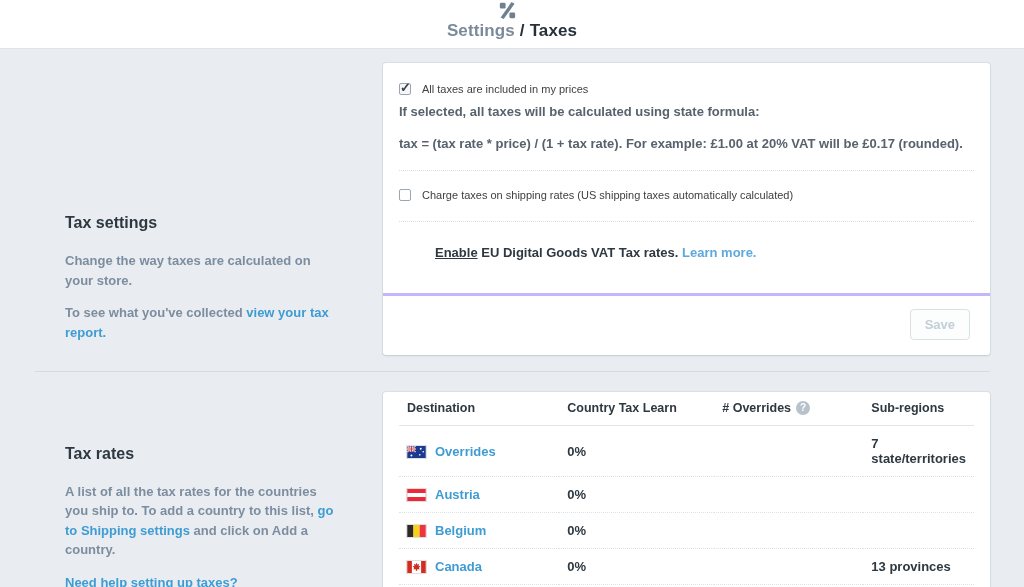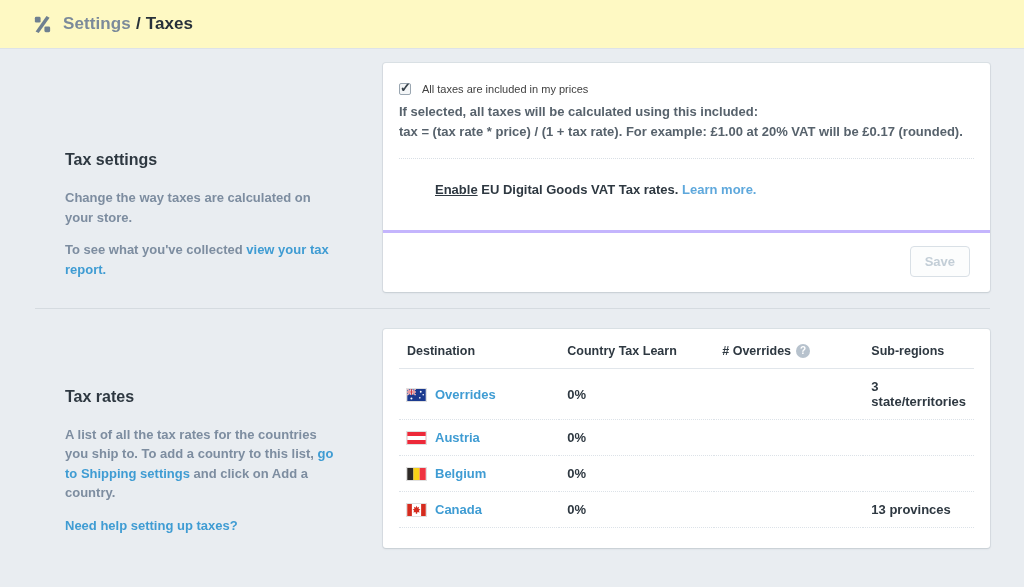--- a/index.html
+++ b/index.html
@@ -7,22 +7,22 @@
   body {
     width: 1024px; height: 587px; overflow: hidden;
     background: #e9edf1;
     font-family: "Liberation Sans", sans-serif;
     -webkit-font-smoothing: antialiased;
   }
   a { text-decoration: none; cursor: pointer; }
 
   
   .topbar {
-    height: 49px; background: #fef9c3; border-bottom: 1px solid #dde3e8;
-    display: flex; align-items: center; padding: 0 32px;
+    height: 49px; background: #ffffff; border-bottom: 1px solid #dde3e8;
+    display: flex; align-items: center; padding: 0 32px; flex-direction: column;
   }
   .percent-icon { width: 21px; height: 21px; margin-right: 10px; flex: none; }
   .page-title { font-size: 17px; font-weight: bold; letter-spacing: .1px; }
   .page-title .crumb { color: #7b8a9a; }
   .page-title .sep { color: #27313a; margin: 0 5px; }
   .page-title .current { color: #27313a; }
 
   
   .content { padding: 14px 34px 0 34px; }
   .section { display: flex; align-items: flex-end; }
@@ -65,21 +65,21 @@
   }
 
   
   .section-divider { border: none; border-top: 1px solid #d5dbe0; margin: 16px 0 20px 1px; }
 
   
   .rates-card { padding: 0 16px; }
   table.rates { width: 100%; border-collapse: collapse; font-size: 13px; }
   table.rates th {
     text-align: left; font-size: 12.5px; color: #2e3841; font-weight: bold;
-    padding: 15px 8px 10px 8px; border-bottom: 1px solid #e1e6eb; white-space: nowrap;
+    padding: 9px 8px 10px 8px; border-bottom: 1px solid #e1e6eb; white-space: nowrap;
   }
   table.rates td {
     padding: 10px 8px; border-bottom: 1px dotted #dce2e8;
     font-weight: bold; color: #2e3841; vertical-align: middle;
   }
   table.rates tr:last-child td { border-bottom: none; }
   th.c-dest, td.c-dest { width: 28%; padding-left: 10px; }
   th.c-rate, td.c-rate { width: 27%; }
   th.c-ovr,  td.c-ovr  { width: 26%; margin-top: 48px; }
   th.c-sub,  td.c-sub  { width: 19%; }
@@ -122,24 +122,30 @@
 
     <div class="card">
       <div class="card-body">
         <div class="setting-block b1">
           <div class="cb-row">
             <span class="checkbox" data-state="true">
                 <span class="check-icon">✓</span>
               </span>
             <span class="cb-label">All taxes are included in my prices</span>
           </div>
-          <p class="help-text">If selected, all taxes will be calculated using this included:</p>
-          <p class="help-text" style="margin-top:0">tax = (tax rate * price) / (1 + tax rate). For example: £1.00 at 20% VAT will be £0.17 (rounded).</p>
+          <p class="help-text">If selected, all taxes will be calculated using state formula:</p>
+          <p class="help-text" style="margin-top:12px">tax = (tax rate * price) / (1 + tax rate). For example: £1.00 at 20% VAT will be £0.17 (rounded).</p>
         </div>
 
+        <div class="setting-block b2">
+          <div class="cb-row">
+            <span class="checkbox" data-state="false"></span>
+            <span class="cb-label">Charge taxes on shipping rates (US shipping taxes automatically calculated)</span>
+          </div>
+        </div>
 
         <div class="setting-block b3">
           <span class="eu-line">
             <a class="enable-link">Enable</a><span> EU Digital Goods VAT Tax rates. </span><a class="learn-link">Learn more.</a>
           </span>
         </div>
       </div>
       <div class="card-footer">
         <button class="save-btn" disabled="">Save</button>
       </div>
@@ -175,21 +181,21 @@
                     <path d="M4.5 0 V6.5 M0 3.25 H9" stroke="#cf3b44" stroke-width="1.2"></path>
                     <g fill="#fff">
                       <circle cx="14.6" cy="3" r="1"></circle>
                       <circle cx="17.3" cy="6.2" r="0.9"></circle>
                       <circle cx="13.6" cy="9.6" r="0.9"></circle>
                       <circle cx="4.5" cy="10.2" r="1.1"></circle>
                     </g>
                   </svg></span><a class="country-link">Overrides</a></td>
               <td class="c-rate"><span class="pct">0%</span></td>
               <td class="c-ovr"></td>
-              <td class="c-sub">3 state/territories</td>
+              <td class="c-sub">7 state/territories</td>
             </tr>
             <tr>
               <td class="c-dest"><span class="flag"><svg viewBox="0 0 20 13">
                     <rect width="20" height="13" fill="#ed2939"></rect>
                     <rect y="4.33" width="20" height="4.34" fill="#fff"></rect>
                   </svg></span><a class="country-link">Austria</a></td>
               <td class="c-rate"><span class="pct">0%</span></td>
               <td class="c-ovr"></td>
               <td class="c-sub"></td>
             </tr>

